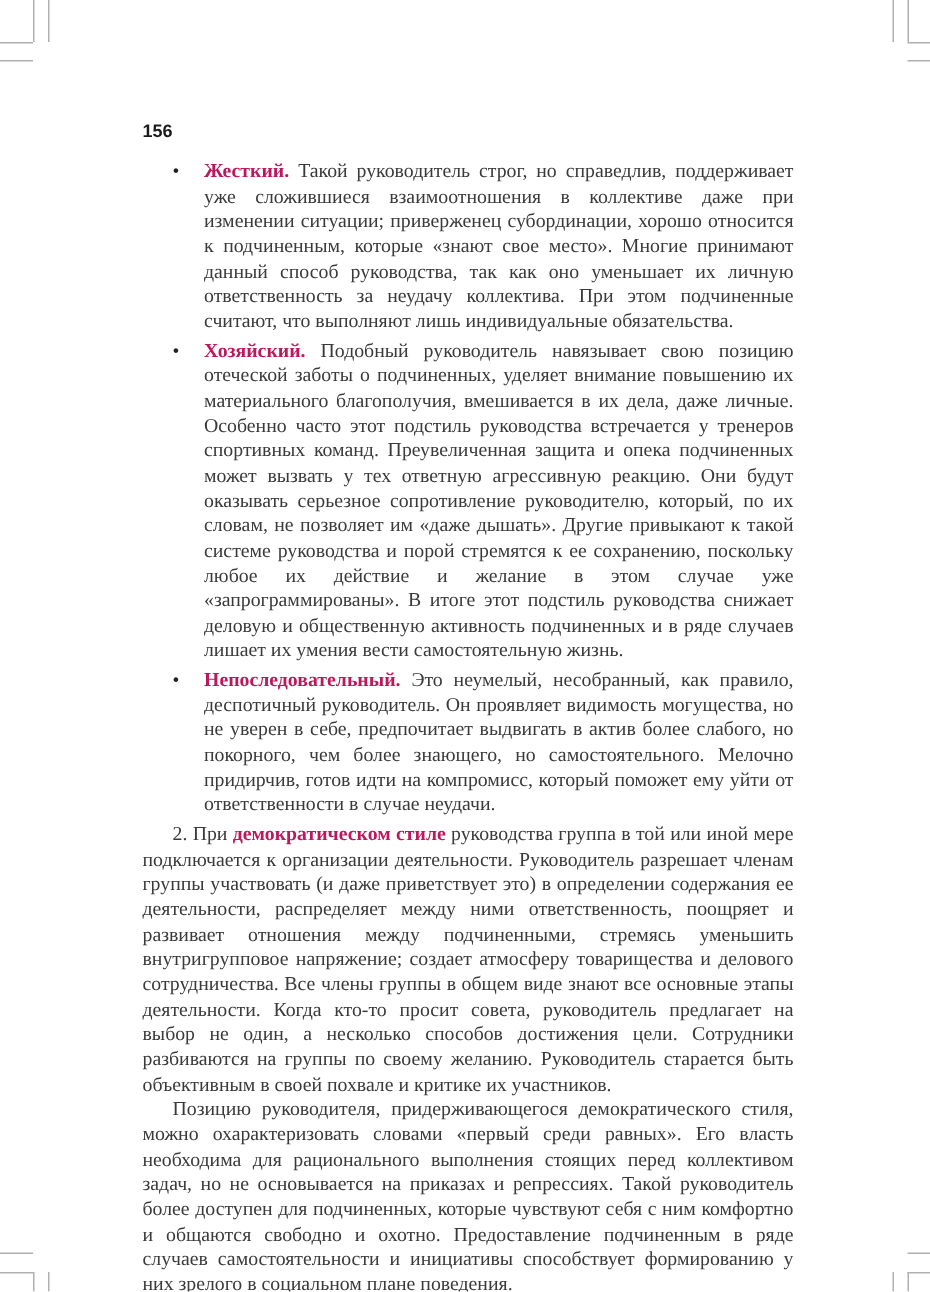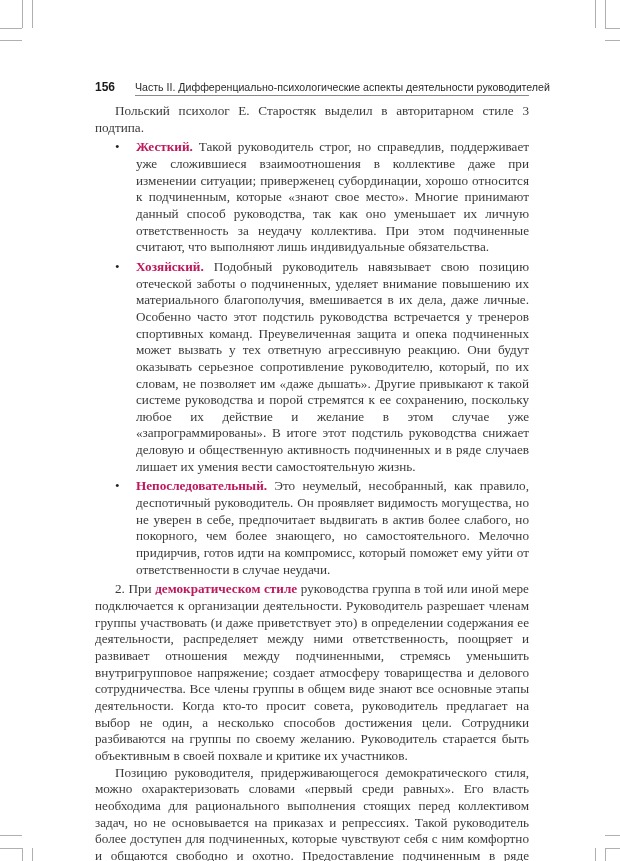--- a/index.html
+++ b/index.html
@@ -31,25 +31,23 @@
 <div class="crop" style="left:0;top:848px;width:22px;height:1px;"></div>
 <div class="crop" style="left:22px;top:848px;width:1px;height:13px;"></div>
 <div class="crop" style="left:32px;top:848px;width:1px;height:13px;"></div>
 <div class="crop" style="left:605px;top:835px;width:15px;height:1px;"></div>
 <div class="crop" style="left:605px;top:848px;width:15px;height:1px;"></div>
 <div class="crop" style="left:605px;top:848px;width:1px;height:13px;"></div>
 <div class="crop" style="left:595px;top:848px;width:1px;height:13px;"></div>
 
 <div class="header">
   <span class="page-num">156</span>
-  <div class="running-head">Часть II. Дифференциально-психологические аспекты деятельности руководителей</div>
 </div>
 
 <div class="body">
-  <p class="first">Польский психолог Е. Старостяк выделил в авторитарном стиле 3 подтипа.</p>
 
   <ul class="bullets">
     <li>
       <span class="bullet">•</span><b>Жесткий.</b><span> Такой руководитель строг, но справедлив, поддерживает уже сложившиеся взаимоотношения в коллективе даже при изменении ситуации; приверженец субординации, хорошо относится к подчиненным, которые «знают свое место». Многие принимают данный способ руководства, так как оно уменьшает их личную ответственность за неудачу коллектива. При этом подчиненные считают, что выполняют лишь индивидуальные обязательства.</span>
     </li>
     <li>
       <span class="bullet">•</span><b>Хозяйский.</b><span> Подобный руководитель навязывает свою позицию отеческой заботы о подчиненных, уделяет внимание повышению их материального благополучия, вмешивается в их дела, даже личные. Особенно часто этот подстиль руководства встречается у тренеров спортивных команд. Преувеличенная защита и опека подчиненных может вызвать у тех ответную агрессивную реакцию. Они будут оказывать серьезное сопротивление руководителю, который, по их словам, не позволяет им «даже дышать». Другие привыкают к такой системе руководства и порой стремятся к ее сохранению, поскольку любое их действие и желание в этом случае уже «запрограммированы». В итоге этот подстиль руководства снижает деловую и общественную активность подчиненных и в ряде случаев лишает их умения вести самостоятельную жизнь.</span>
     </li>
     <li>
       <span class="bullet">•</span><b>Непоследовательный.</b><span> Это неумелый, несобранный, как правило, деспотичный руководитель. Он проявляет видимость могущества, но не уверен в себе, предпочитает выдвигать в актив более слабого, но покорного, чем более знающего, но самостоятельного. Мелочно придирчив, готов идти на компромисс, который поможет ему уйти от ответственности в случае неудачи.</span>

